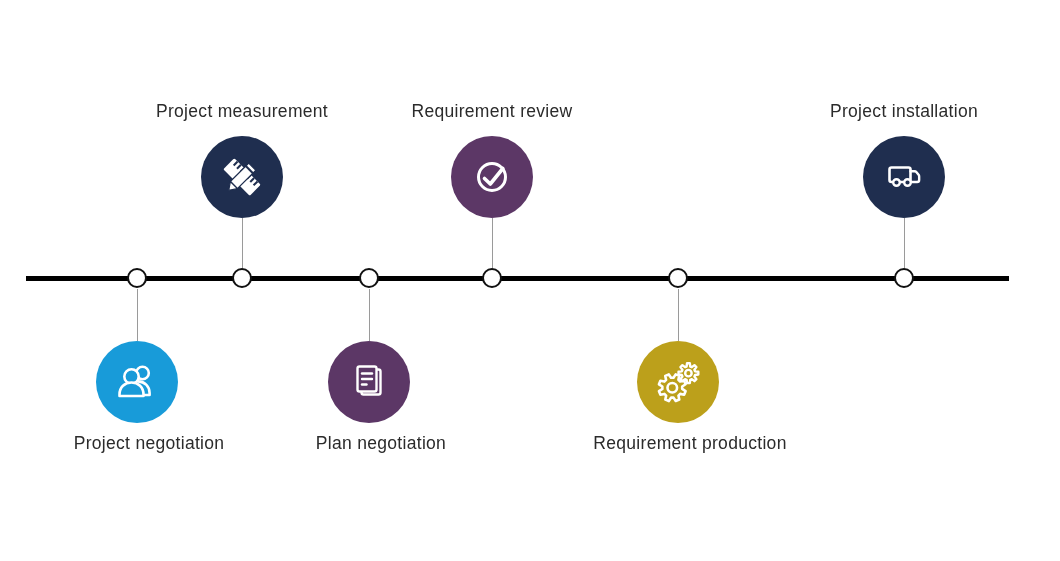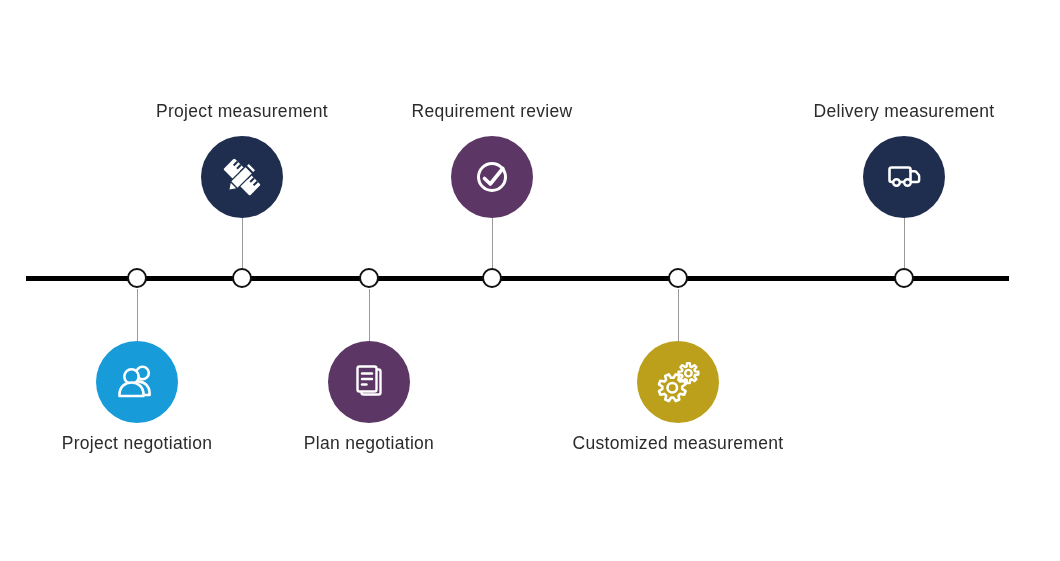--- a/index.html
+++ b/index.html
@@ -3,21 +3,21 @@
 <meta charset="utf-8">
 <style>
   html,body{margin:0;padding:0;background:#fff;}
   .canvas{position:relative;width:1060px;height:561px;background:#ffffff;
     font-family:"Liberation Sans",sans-serif;overflow:hidden;margin:0 auto;}
   .timeline-line{position:absolute;left:26px;top:276px;width:983px;height:5px;background:#000;}
   .anchor{position:absolute;top:0;width:0;height:100%;}
   .label{position:absolute;left:0;transform:translateX(-50%);white-space:nowrap;
     font-size:17.5px;color:#2b2b2b;letter-spacing:.3px;}
   .above .label{top:101px;}
-  .below .label{top:433px;}
+  .below .label{top:433px;margin-left:12px;}
   .badge{position:absolute;left:0;transform:translateX(-50%);width:82px;height:82px;
     border-radius:50%;display:flex;align-items:center;justify-content:center;}
   .above .badge{top:136px;}
   .below .badge{top:341px;}
   .connector{position:absolute;left:-.5px;width:1px;background:#9a9a9a;}
   .above .connector{top:218px;height:50px;}
   .below .connector{top:289px;height:52px;}
   .node{position:absolute;left:0;top:268px;transform:translateX(-50%);
     width:16px;height:16px;border:2.5px solid #111;border-radius:50%;background:#fff;
     box-sizing:content-box;}
@@ -104,30 +104,30 @@
     <div class="connector"></div>
     <div class="node"></div>
     <div class="badge" style="background: rgb(188, 160, 27); --badge: #BCA01B;">
       <svg width="50" height="50" viewBox="0 0 48 48">
         <path class="s" stroke-width="2.5" d="M28.03 30.65L31.29 32.77L29.89 36.17L26.08 35.39L24.43 37.05L25.23 40.85L21.83 42.27L19.70 39.02L17.35 39.03L15.23 42.29L11.83 40.89L12.61 37.08L10.95 35.43L7.15 36.23L5.73 32.83L8.98 30.70L8.97 28.35L5.71 26.23L7.11 22.83L10.92 23.61L12.57 21.95L11.77 18.15L15.17 16.73L17.30 19.98L19.65 19.97L21.77 16.71L25.17 18.11L24.39 21.92L26.05 23.57L29.85 22.77L31.27 26.17L28.02 28.30Z"></path>
         <circle class="s" stroke-width="2.5" cx="18.5" cy="29.5" r="4.6"></circle>
         <path class="s" stroke-width="2.3" d="M40.36 13.74L43.51 14.16L43.51 16.84L40.36 17.26L39.74 18.75L41.67 21.27L39.77 23.17L37.25 21.24L35.76 21.86L35.34 25.01L32.66 25.01L32.24 21.86L30.75 21.24L28.23 23.17L26.33 21.27L28.26 18.75L27.64 17.26L24.49 16.84L24.49 14.16L27.64 13.74L28.26 12.25L26.33 9.73L28.23 7.83L30.75 9.76L32.24 9.14L32.66 5.99L35.34 5.99L35.76 9.14L37.25 9.76L39.77 7.83L41.67 9.73L39.74 12.25Z"></path>
         <circle class="s" stroke-width="2.3" cx="34" cy="15.5" r="3.1"></circle>
       </svg>
     </div>
-    <div class="label">Customized measurement</div>
+    <div class="label">Requirement production</div>
   </div>
 
   <div class="anchor above" style="left:904px">
     <div class="connector"></div>
     <div class="node"></div>
     <div class="badge" style="background: rgb(31, 46, 79); --badge: #1F2E4F;">
       <svg width="48" height="48" viewBox="0 0 48 48">
         <rect class="s" stroke-width="2.6" x="9.5" y="14.5" width="21" height="14.5" rx="2"></rect>
         <path class="s" stroke-width="2.4" d="M30.5,18.2 h4 c0.7,0 1.35,0.3 1.8,0.85 l2.3,2.8 c0.35,0.45 0.55,1 0.55,1.55 V27 c0,1.1 -0.9,2 -2,2 h-6.65"></path>
         <circle class="fillbadge s" stroke-width="2.4" cx="16.5" cy="29.5" r="3.3"></circle>
         <circle class="fillbadge s" stroke-width="2.4" cx="27.5" cy="29.5" r="3.3"></circle>
       </svg>
     </div>
-    <div class="label">Delivery measurement</div>
+    <div class="label">Project installation</div>
   </div>
 
 </div>
 
 </body></html>

